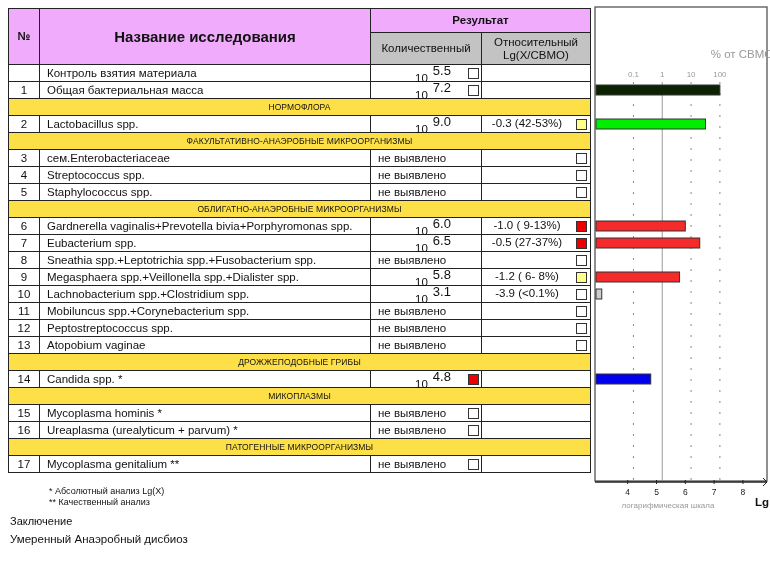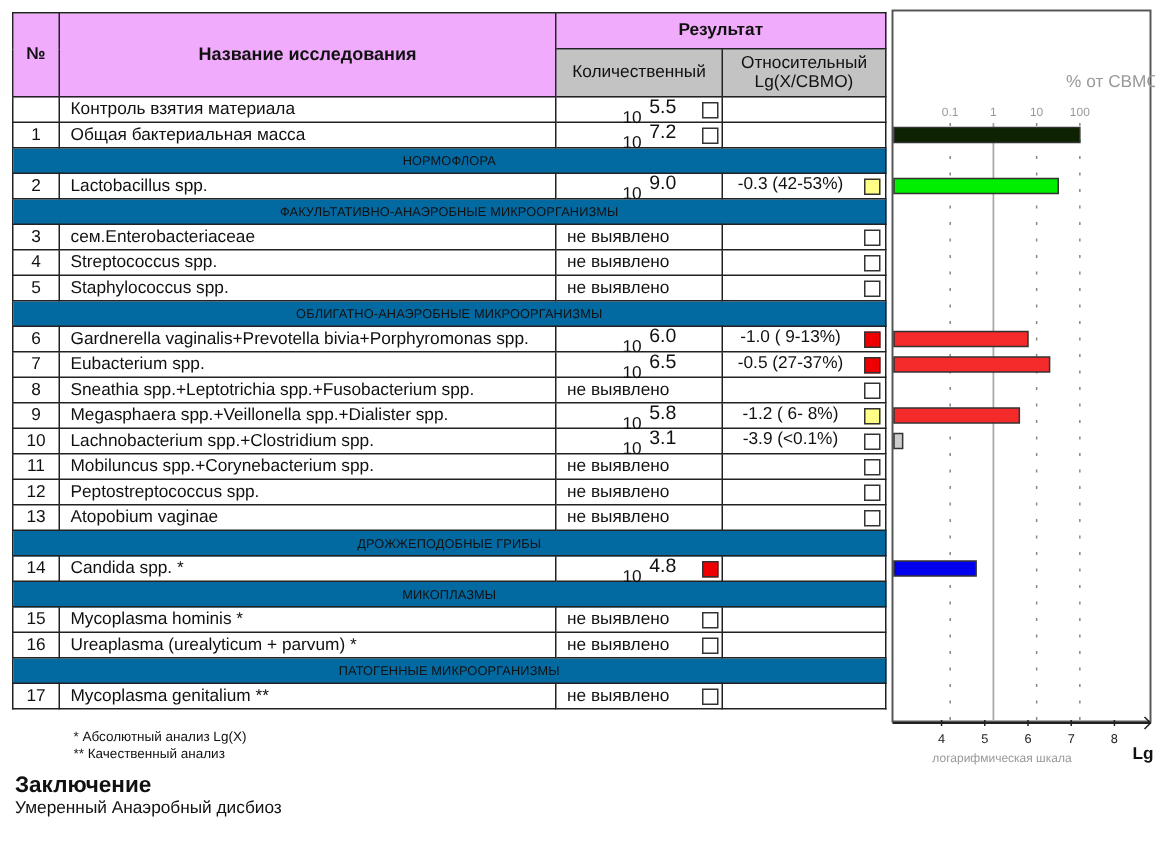--- a/index.html
+++ b/index.html
@@ -3,53 +3,53 @@
 <meta charset="utf-8">
 <style>
   html, body { margin: 0; padding: 0; background: #ffffff; }
   body { width: 770px; height: 561px; position: relative; overflow: hidden;
          font-family: "Liberation Sans", sans-serif; color: #111; }
   table.res { position: absolute; left: 8px; top: 8px; border-collapse: collapse;
               font-size: 11.5px; table-layout: fixed; }
   table.res td, table.res th { border: 1.5px solid #222; padding: 0; height: 16px; line-height: 15px; }
   .hdr { background: #f0abfc; font-weight: bold; text-align: center; }
   .hdr2 { background: #c3c3c3; font-weight: normal; text-align: center; }
-  .sec td { background: #0369a1; text-align: center; font-size: 8.5px; letter-spacing: 0.1px; height: 15px; }
+  .sec td { background: #fde047; text-align: center; font-size: 8.5px; letter-spacing: 0.1px; height: 15px; }
   .num { text-align: center; }
   .name { padding-left: 7px !important; white-space: nowrap; overflow: hidden; margin-left: 40px; }
   .qty { position: relative; }
   .qtyval { position: absolute; left: 44px; top: 0; }
   .qtyval sup { font-size: 13px; margin-left: 5px; position: relative; top: -2px; }
   .nd { padding-left: 7px; text-align: center; }
   .sq { position: absolute; width: 9px; height: 9px; border: 1.2px solid #333; top: 3px; }
   .qty .sq { left: 97px; }
   .rel { position: relative; }
   .rel .sq { left: 94px; }
   .relval { position: absolute; left: 0; width: 90px; text-align: center; top: 0; }
   .foot { position: absolute; left: 10px; font-size: 9px; margin-left: 39px; }
-  .concl-title { position: absolute; left: 10px; top: 515px; font-size: 15px; font-weight: bold; }
+  .concl-title { position: absolute; left: 10px; top: 515px; font-size: 11px; font-weight: normal; }
   .concl-text { position: absolute; left: 10px; top: 533px; font-size: 11.5px; }
   #chart { position: absolute; left: 590px; top: 6px; }
   .axlbl { font-size: 8.5px; fill: #222; }
   .sub { font-size: 8px; fill: #999; }
 </style>
 </head>
 <body>
 
 <table class="res">
   <colgroup>
     <col style="width:31px">
       <col style="width:331px">
       <col style="width:111px">
       <col style="width:109px">
   </colgroup>
   <thead>
     <tr style="height:24px">
       <th class="hdr" rowspan="2" style="height:55px">№</th>
-      <th class="hdr" rowspan="2" style="font-size:12px">Название исследования</th>
+      <th class="hdr" rowspan="2" style="font-size:15px">Название исследования</th>
       <th class="hdr" colspan="2" style="height:22px">Результат</th>
     </tr>
     <tr>
       <th class="hdr2" style="height:31px">Количественный</th>
       <th class="hdr2" style="line-height:13px">
         <span>Относительный</span><br>
         <span>Lg(X/CBMO)</span>
       </th>
     </tr>
   </thead>

